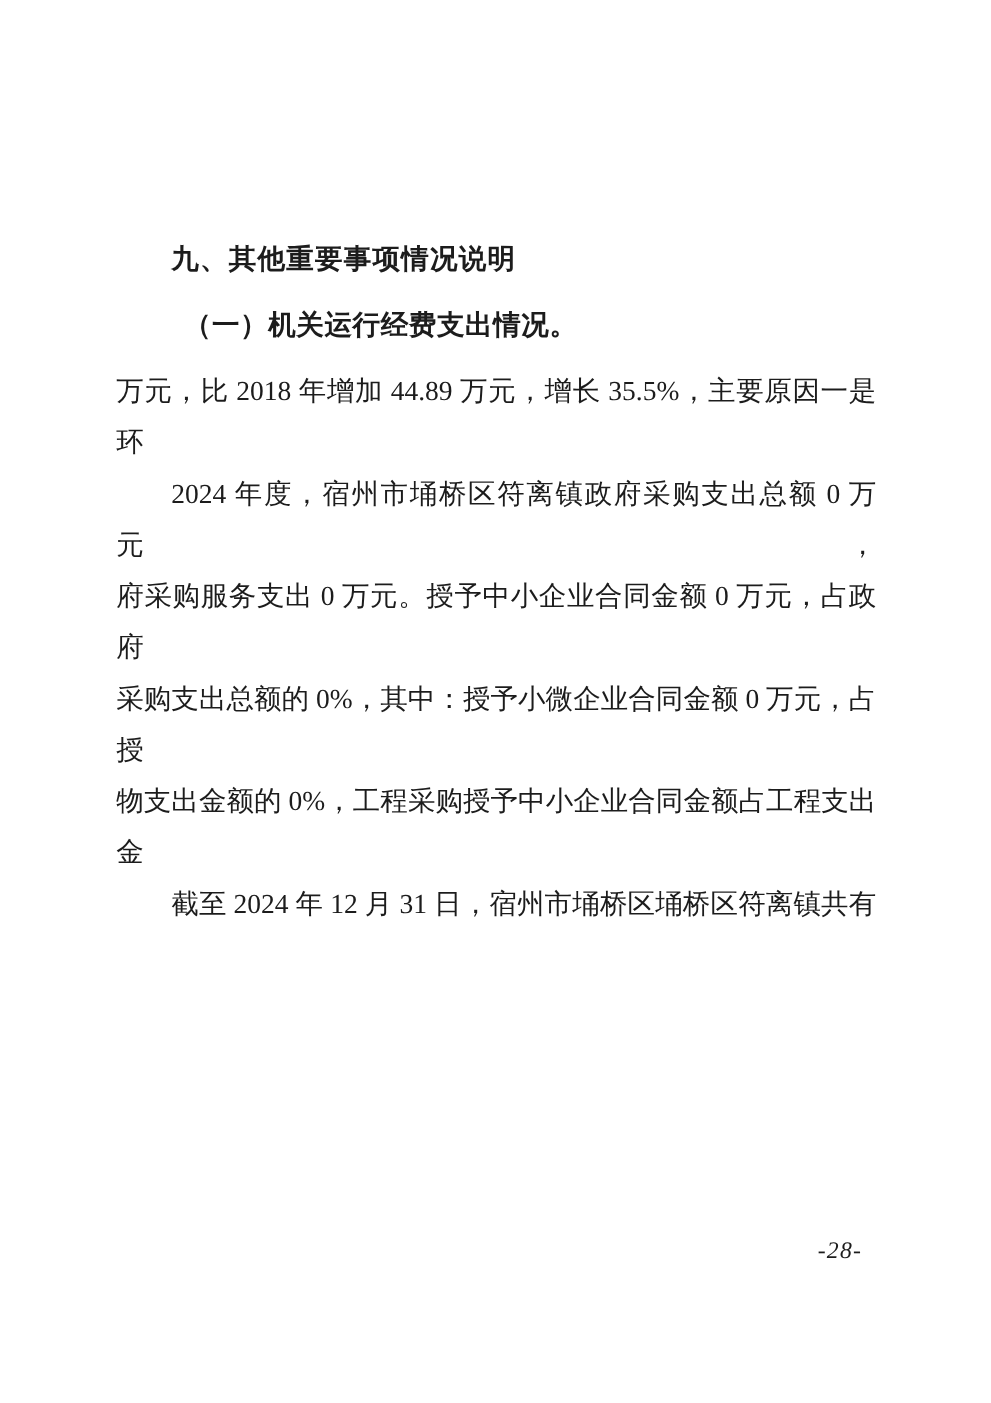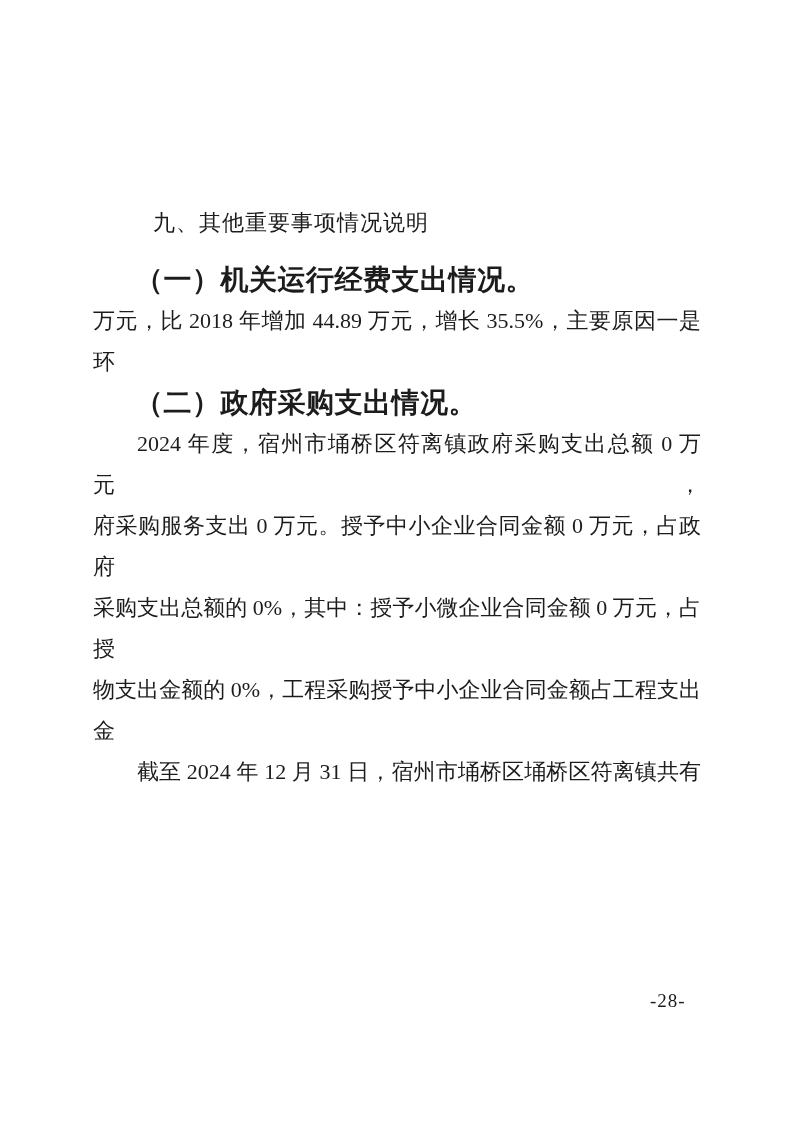--- a/index.html
+++ b/index.html
@@ -18,31 +18,31 @@
   }
   .content {
     position: absolute;
     left: 93px;
     top: 186px;
     width: 608px;
     font-size: 22px;
     line-height: 41px;
   }
   .h-main {
-    margin: 16px;
+    margin: 0;
     font-size: 22px;
     line-height: 41px;
-    font-weight: 400;
+    font-weight: 700;
     font-family: "Liberation Sans", "DejaVu Sans", sans-serif;
     text-indent: 44px;
     letter-spacing: 1px;
   }
   .h-sub {
-    margin: 0;
-    font-size: 28px;
+    margin: 12px;
+    font-size: 22px;
     line-height: 41px;
     font-weight: 700;
     font-family: "Liberation Sans", "DejaVu Sans", sans-serif;
     text-indent: 42px;
     letter-spacing: 0.5px;
   }
   .line {
     text-align: justify;
     text-align-last: justify;
   }
@@ -52,37 +52,37 @@
   .indent {
     text-indent: 44px;
   }
   .page-number {
     position: absolute;
     left: 650px;
     top: 990px;
     width: 44px;
     font-size: 19px;
     line-height: 22px;
-    text-align: left;
+    text-align: center;
     letter-spacing: 1px;
     color: #1c1c1c;
+    font-style: italic;
   }
 </style>
 </head>
 <body>
 
 <div class="page">
   <div class="content">
 
     <h1 class="h-main">九、其他重要事项情况说明</h1>
 
     <h2 class="h-sub">（一）机关运行经费支出情况。</h2>
     <div class="line">万元，比 2018 年增加 44.89 万元，增长 35.5%，主要原因一是环</div>
 
-    <h2 class="h-sub">（二）政府采购支出情况。</h2>
     <div class="line indent">2024 年度，宿州市埇桥区符离镇政府采购支出总额 0 万元，</div>
     <div class="line">府采购服务支出 0 万元。授予中小企业合同金额 0 万元，占政府</div>
     <div class="line">采购支出总额的 0%，其中：授予小微企业合同金额 0 万元，占授</div>
     <div class="line">物支出金额的 0%，工程采购授予中小企业合同金额占工程支出金</div>
 
     <div class="line indent">截至 2024 年 12 月 31 日，宿州市埇桥区埇桥区符离镇共有</div>
 
   </div>
 
   <div class="page-number">-28-</div>

